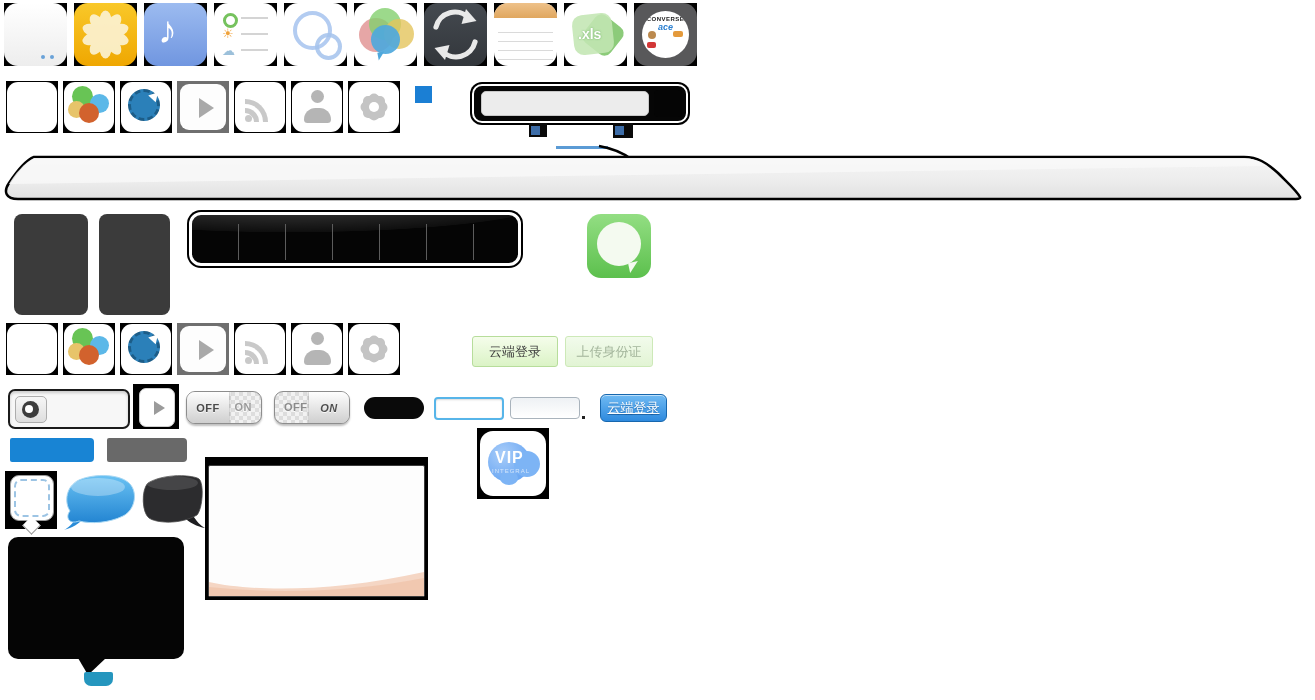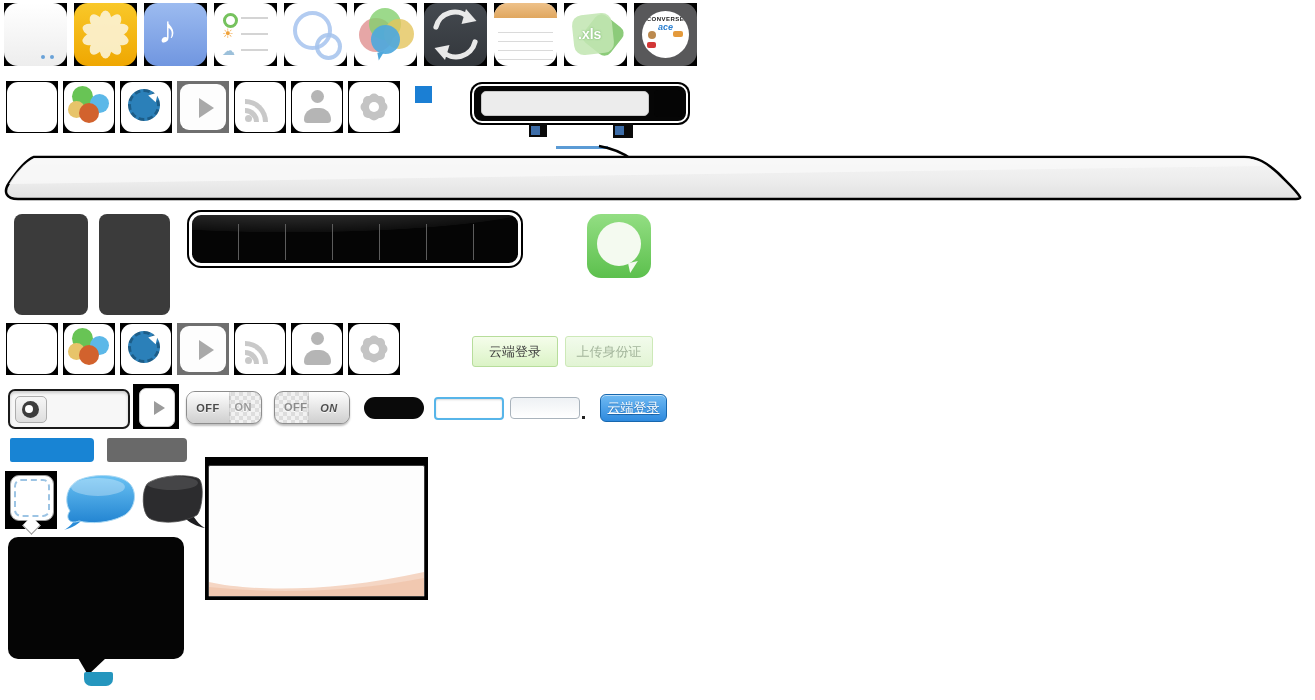--- a/index.html
+++ b/index.html
@@ -440,18 +440,27 @@
 
   <div class="abs card-tile" style="left:205px;top:457px;width:223px;height:143px;">
     <div class="card">
       <svg style="position:absolute;left:0;bottom:0;" width="215" height="30" viewBox="0 0 215 30">
         <path d="M0 30 L0 16 C45 26 125 26 215 6 L215 30 Z" fill="#f5d6c4"></path>
         <path d="M0 30 L0 21 C65 28 145 26 215 12 L215 30 Z" fill="#f0c5ad" opacity="0.85"></path>
       </svg>
     </div>
   </div>
 
+  <div class="abs vip-tile" style="left:477px;top:428px;width:72px;height:71px;">
+    <div class="vip-sq">
+      <i class="vip-cloud"></i>
+      <i class="vip-cloud2"></i>
+      <i class="vip-cloud3"></i>
+      <span class="vip-title">VIP</span>
+      <span class="vip-sub">INTEGRAL</span>
+    </div>
+  </div>
 
   <div class="abs bigbubble" style="left:8px;top:537px;width:176px;height:122px;"></div>
   <i class="bigbubble-tail"></i>
   <div class="abs tealbit" style="left:84px;top:672px;width:29px;height:14px;"></div>
 
 </div>
 
 </body></html>

